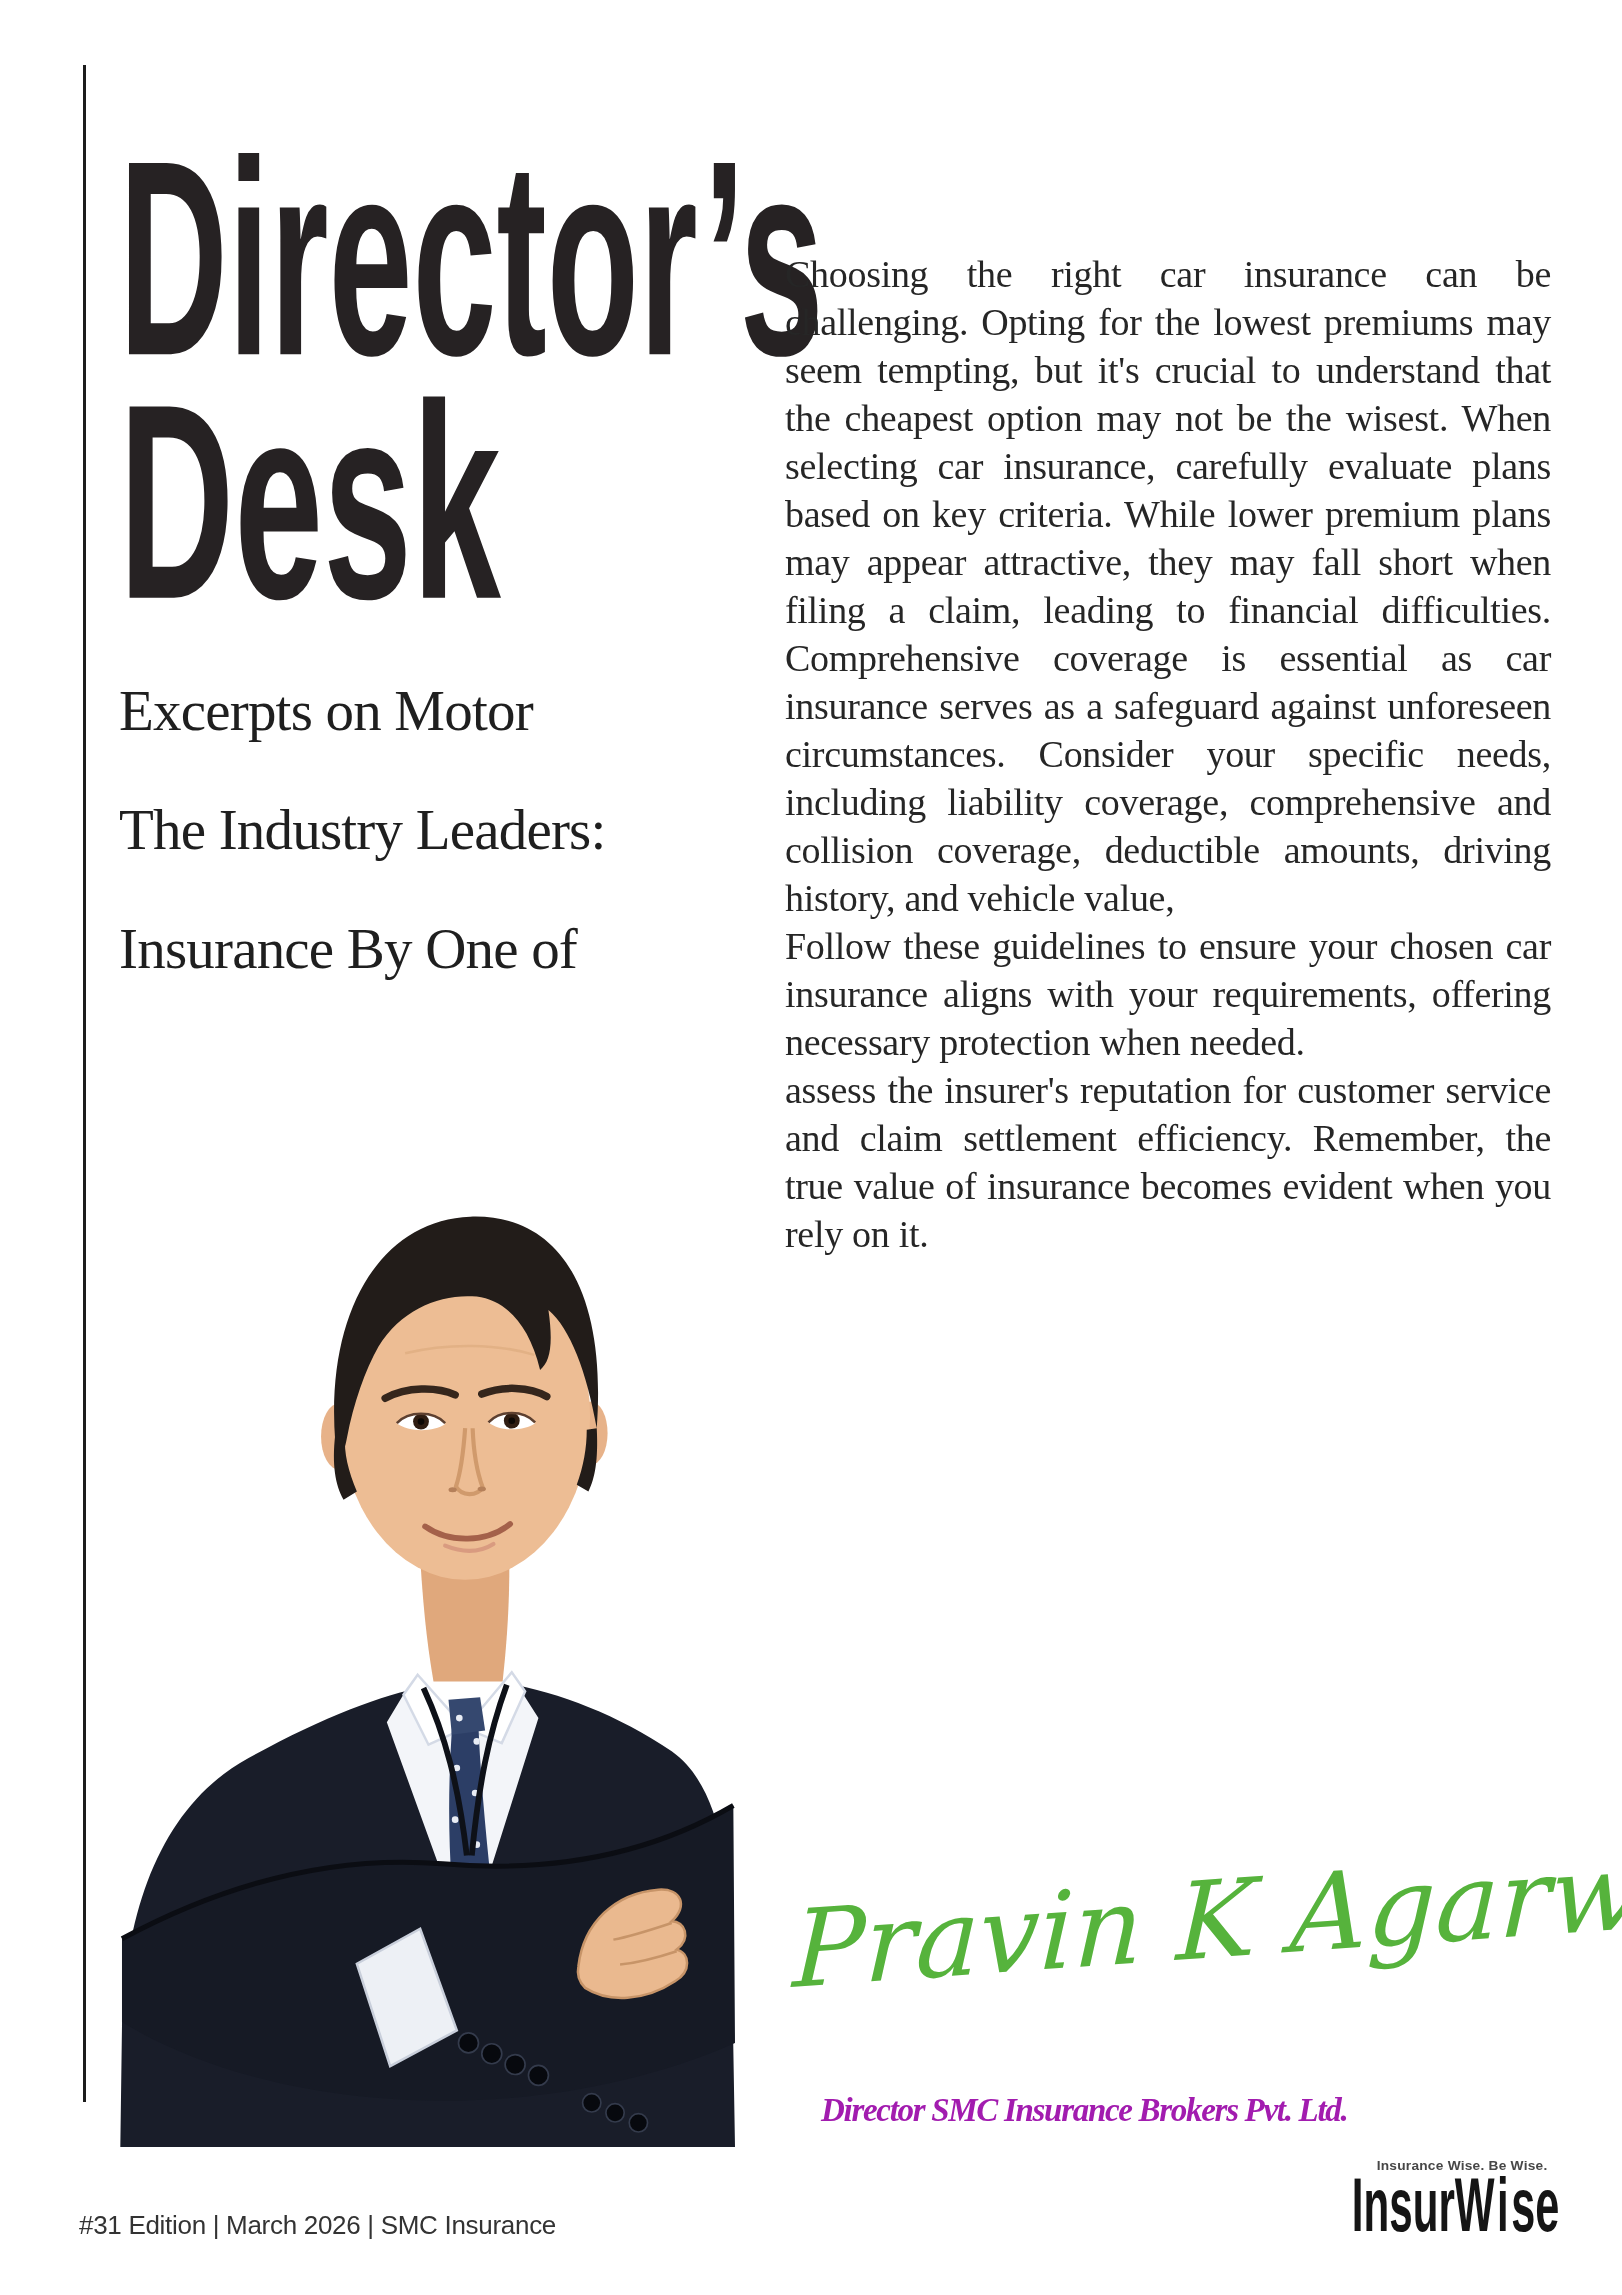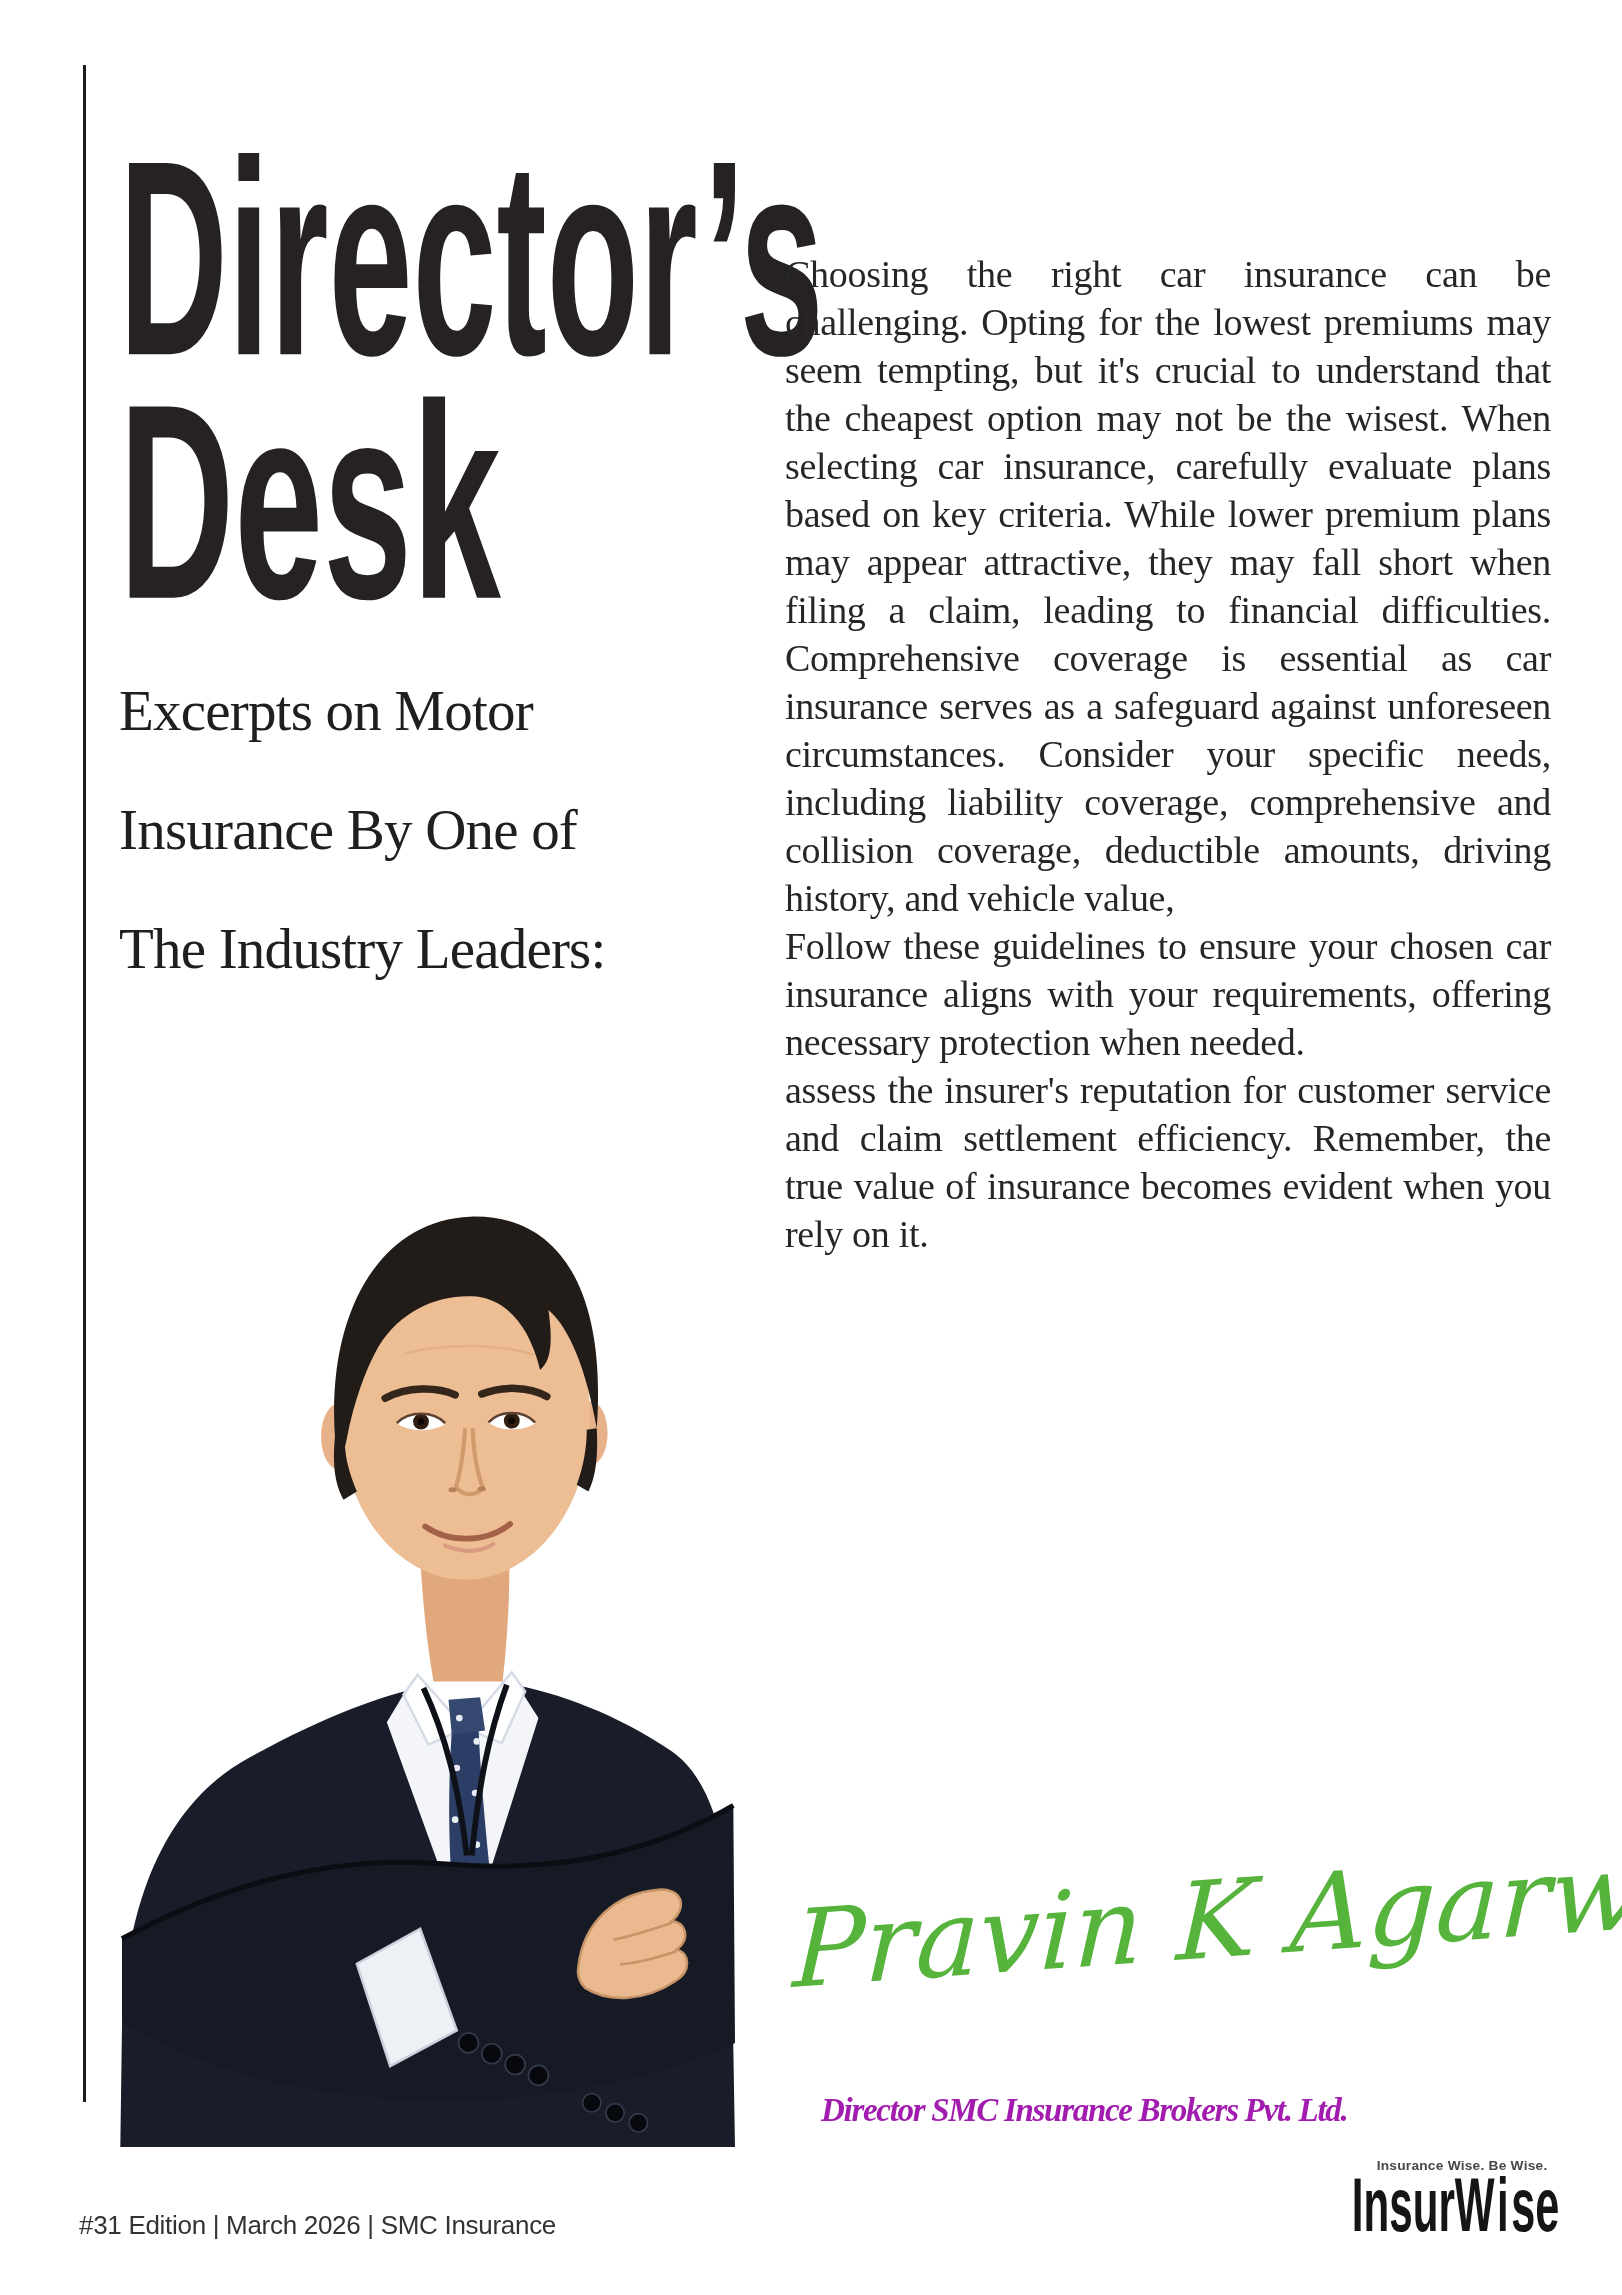--- a/index.html
+++ b/index.html
@@ -47,22 +47,22 @@
 
 <div class="vrule"></div>
 
 <svg class="heading-svg" width="751" height="467" aria-hidden="true" viewBox="0 0 900 560">
   <text x="2" y="246" font-size="333" textLength="845" lengthAdjust="spacingAndGlyphs">Director’s</text>
   <text x="2" y="538" font-size="333" textLength="458" lengthAdjust="spacingAndGlyphs">Desk</text>
 </svg>
 
 <div class="subtitle">
   <span class="line">Excerpts on Motor</span>
+  <span class="line">The Industry Leaders:</span>
   <span class="line">Insurance By One of</span>
-  <span class="line">The Industry Leaders:</span>
 </div>
 
 <div class="article">
   <p>Choosing the right car insurance can be challenging. Opting for the lowest premiums may seem tempting, but it's crucial to understand that the cheapest option may not be the wisest. When selecting car insurance, carefully evaluate plans based on key criteria. While lower premium plans may appear attractive, they may fall short when filing a claim, leading to financial difficulties. Comprehensive coverage is essential as car insurance serves as a safeguard against unforeseen circumstances. Consider your specific needs, including liability coverage, comprehensive and collision coverage, deductible amounts, driving history, and vehicle value,</p>
   <p>Follow these guidelines to ensure your chosen car insurance aligns with your requirements, offering necessary protection when needed.</p>
   <p>assess the insurer's reputation for customer service and claim settlement efficiency. Remember, the true value of insurance becomes evident when you rely on it.</p>
 </div>
 
 <svg class="photo" viewBox="0 0 780 1155" aria-hidden="true">
 

